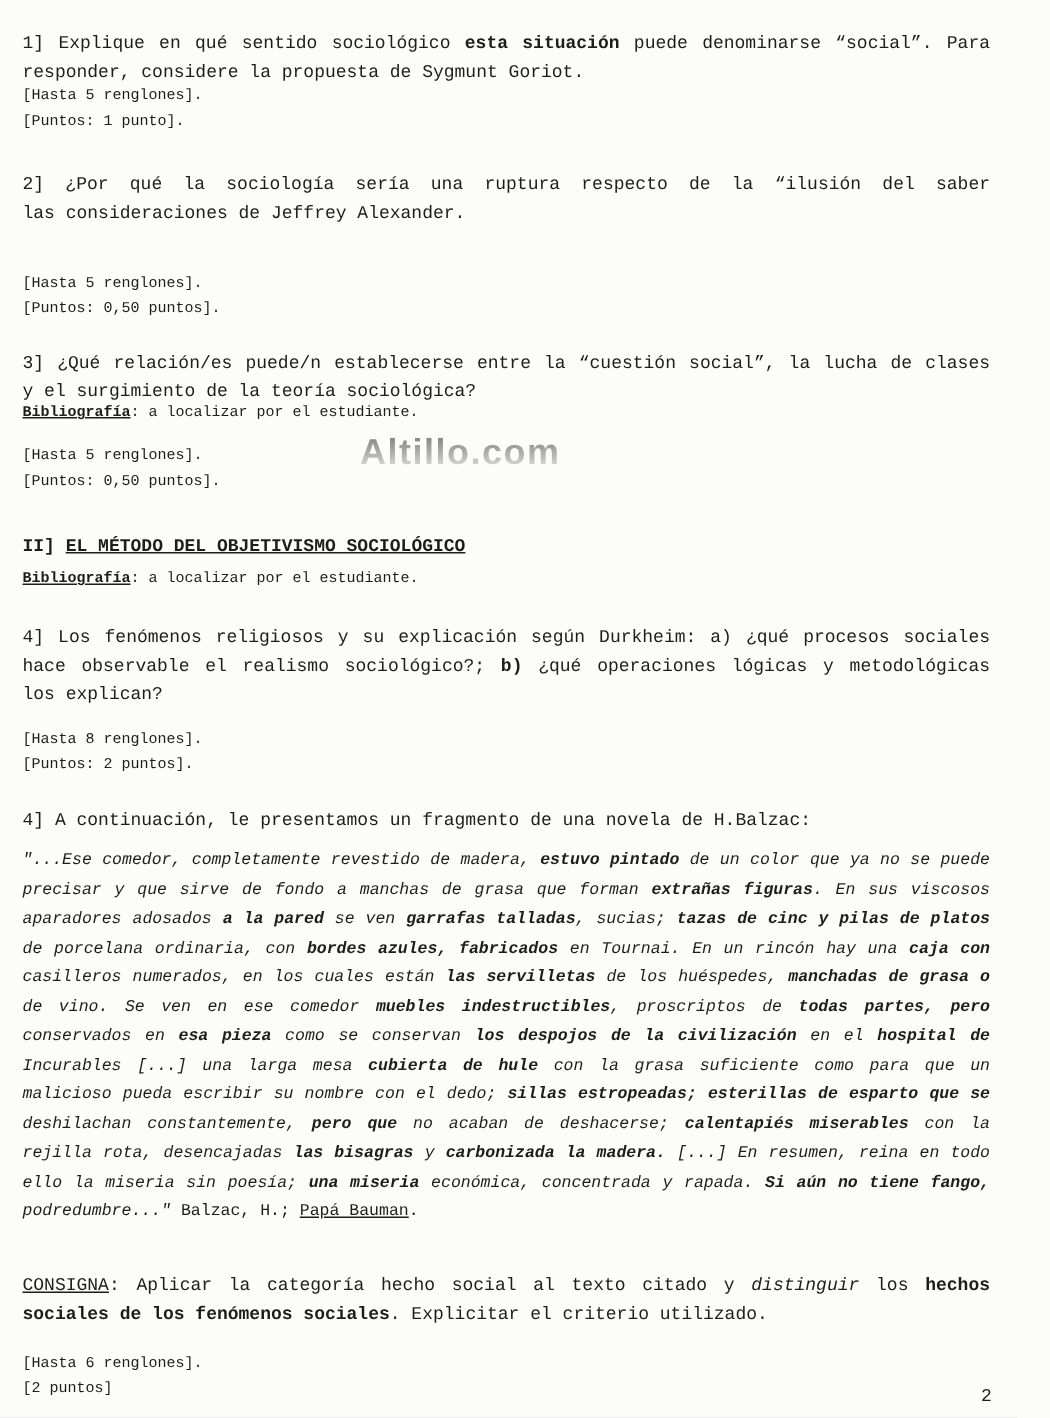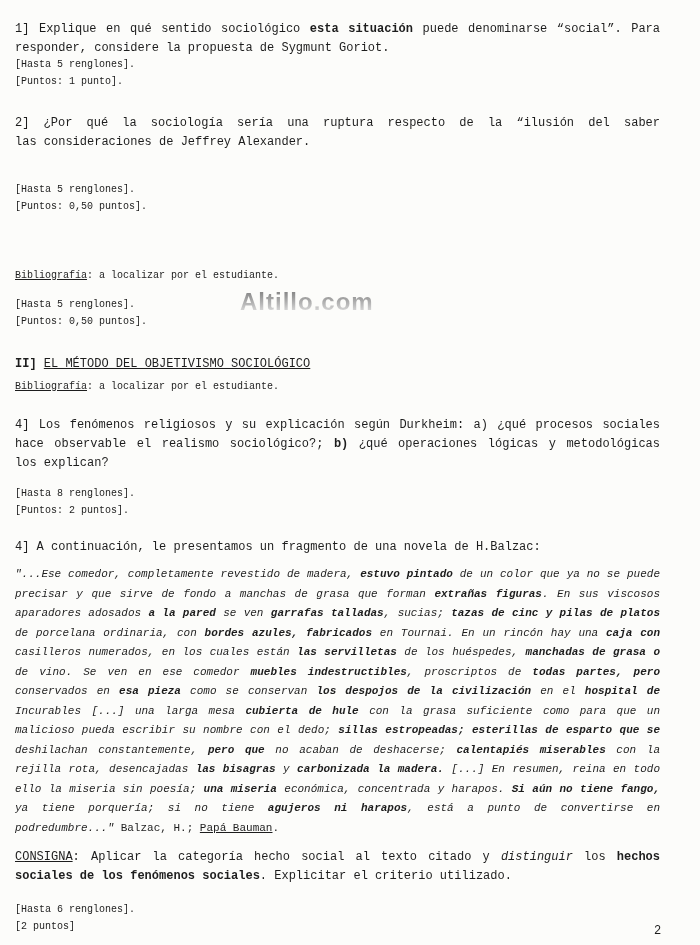--- a/index.html
+++ b/index.html
@@ -10,21 +10,21 @@
   }
   .blk{position:absolute;left:15px;width:645px;}
   .q{font-size:12px;line-height:19px;}
   .m{font-size:10px;line-height:17px;}
   .qt{font-size:11px;line-height:19.5px;font-style:italic;}
   .jline{text-align:justify;text-align-last:justify;}
   .b{font-weight:bold;}
   .u{text-decoration:underline;}
   .i{font-style:italic;}
   .r{font-style:normal;margin-top:37px;}
-  .bu{font-weight:normal;text-decoration:underline;text-align:right;}
+  .bu{font-weight:bold;text-decoration:underline;text-align:right;}
   .ru{font-style:normal;text-decoration:underline;}
   .wm{
     position:absolute;left:240px;top:288px;
     font-family:"Liberation Sans","DejaVu Sans",sans-serif;
     font-size:24px;font-weight:bold;letter-spacing:1px;
     background:linear-gradient(180deg,#777 0%,#b5b5b5 55%,#eee 100%);
     -webkit-background-clip:text;background-clip:text;color:transparent;text-align:right;
   }
   .pageno{position:absolute;left:654px;top:924px;font-size:12px;}
 </style>
@@ -45,20 +45,24 @@
 
   <div class="blk q" style="top:114px">
       <div class="jline"><span>2] ¿Por qué la sociología sería una ruptura respecto de la “ilusión del saber</span></div>
       <div><span>las consideraciones de Jeffrey Alexander.</span></div>
     </div>
   <div class="blk m" style="top:181px">
       <div><span>[Hasta 5 renglones].</span></div>
       <div><span>[Puntos: 0,50 puntos].</span></div>
     </div>
 
+  <div class="blk q" style="top:233px">
+      <div class="jline"><span>3] ¿Qué relación/es puede/n establecerse entre la “cuestión social”, la lucha de clases</span></div>
+      <div><span>y el surgimiento de la teoría sociológica?</span></div>
+    </div>
   <div class="blk m" style="top:267px">
       <div><span class="bu">Bibliografía</span><span>: a localizar por el estudiante.</span></div>
     </div>
   <div class="blk m" style="top:296px">
       <div><span>[Hasta 5 renglones].</span></div>
       <div><span>[Puntos: 0,50 puntos].</span></div>
     </div>
 
   <div class="blk q" style="top:355px">
       <div><span class="b">II] </span><span class="bu">EL MÉTODO DEL OBJETIVISMO SOCIOLÓGICO</span></div>
@@ -85,22 +89,21 @@
       <div class="jline"><span>precisar y que sirve de fondo a manchas de grasa que forman </span><span class="b">extrañas figuras</span><span>. En sus viscosos</span></div>
       <div class="jline"><span>aparadores adosados </span><span class="b">a la pared</span><span> se ven </span><span class="b">garrafas talladas</span><span>, sucias; </span><span class="b">tazas de cinc y pilas de platos</span></div>
       <div class="jline"><span>de porcelana ordinaria, con </span><span class="b">bordes azules, fabricados</span><span> en Tournai. En un rincón hay una </span><span class="b">caja con</span></div>
       <div class="jline"><span>casilleros numerados, en los cuales están </span><span class="b">las servilletas</span><span> de los huéspedes, </span><span class="b">manchadas de grasa o</span></div>
       <div class="jline"><span>de vino. Se ven en ese comedor </span><span class="b">muebles indestructibles</span><span>, proscriptos de </span><span class="b">todas partes, pero</span></div>
       <div class="jline"><span>conservados en </span><span class="b">esa pieza</span><span> como se conservan </span><span class="b">los despojos de la civilización</span><span> en el </span><span class="b">hospital de</span></div>
       <div class="jline"><span>Incurables [...] una larga mesa </span><span class="b">cubierta de hule</span><span> con la grasa suficiente como para que un</span></div>
       <div class="jline"><span>malicioso pueda escribir su nombre con el dedo; </span><span class="b">sillas estropeadas; esterillas de esparto que se</span></div>
       <div class="jline"><span>deshilachan constantemente, </span><span class="b">pero que</span><span> no acaban de deshacerse; </span><span class="b">calentapiés miserables</span><span> con la</span></div>
       <div class="jline"><span>rejilla rota, desencajadas </span><span class="b">las bisagras</span><span> y </span><span class="b">carbonizada la madera.</span><span> [...] En resumen, reina en todo</span></div>
-      <div class="jline"><span>ello la miseria sin poesía; </span><span class="b">una miseria</span><span> económica, concentrada y harapos. </span><span class="b">Si aún no tiene fango,</span></div>
-      <div class="jline"><span>ya tiene porquería; si no tiene </span><span class="b">agujeros ni harapos</span><span>, está a punto de convertirse en</span></div>
+      <div class="jline"><span>ello la miseria sin poesía; </span><span class="b">una miseria</span><span> económica, concentrada y rapada. </span><span class="b">Si aún no tiene fango,</span></div>
       <div><span>podredumbre..."</span><span class="r"> Balzac, H.; </span><span class="ru">Papá Bauman</span><span class="r">.</span></div>
     </div>
 
   <div class="blk q" style="top:848px">
       <div class="jline"><span class="u">CONSIGNA</span><span>: Aplicar la categoría hecho social al texto citado y </span><span class="i">distinguir</span><span> los </span><span class="b">hechos</span></div>
       <div><span class="b">sociales de los fenómenos sociales</span><span>. Explicitar el criterio utilizado.</span></div>
     </div>
   <div class="blk m" style="top:901px">
       <div><span>[Hasta 6 renglones].</span></div>
       <div><span>[2 puntos]</span></div>

